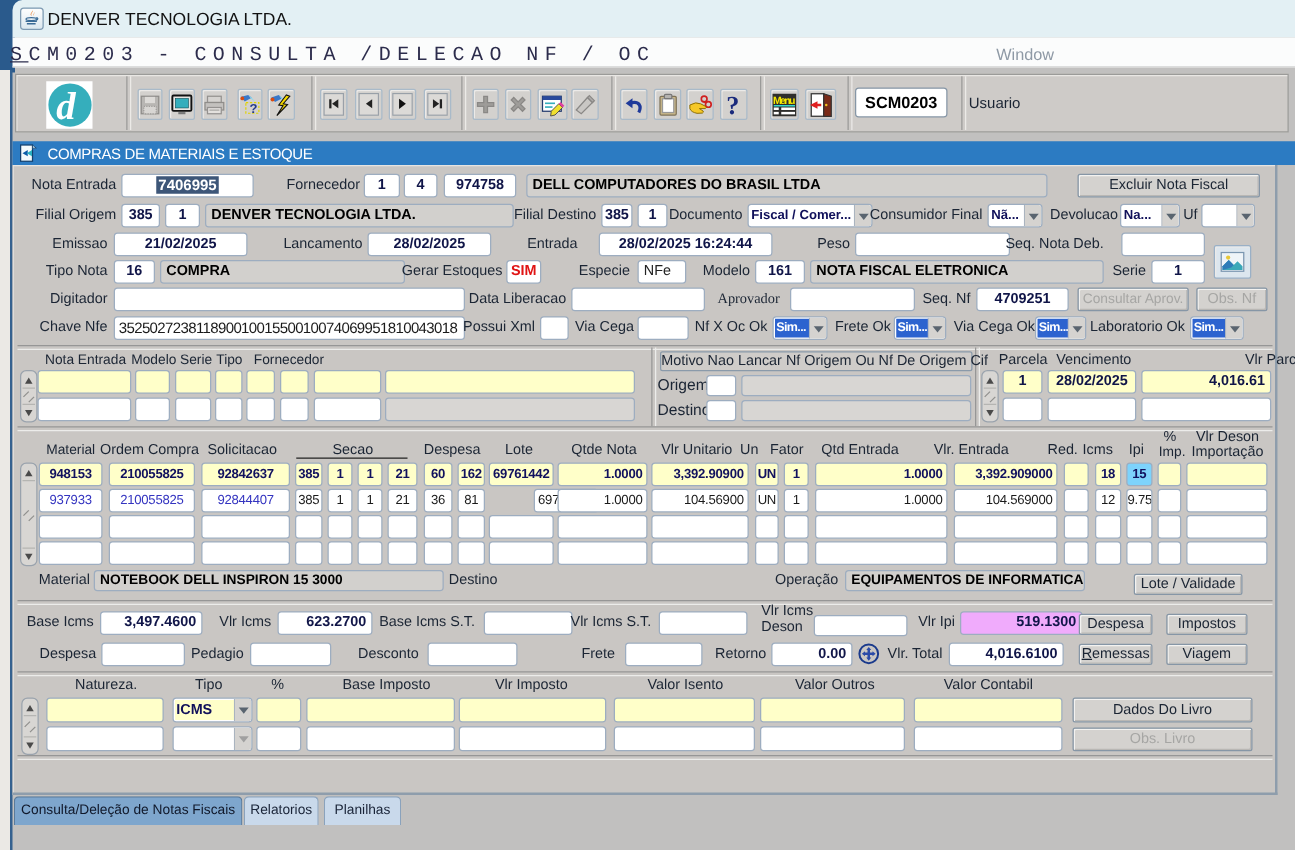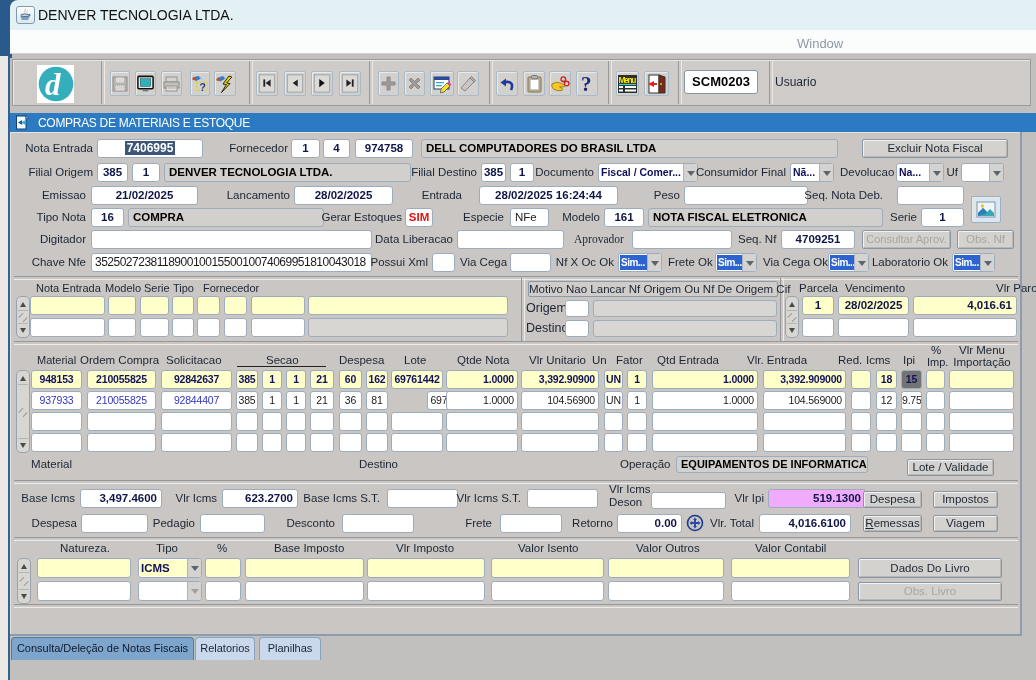--- a/index.html
+++ b/index.html
@@ -23,20 +23,21 @@
 <svg style="position:absolute;left:18px;top:7px" width="14" height="14" viewBox="0 0 14 14">
 <path d="M7.5 1.2 C9.5 2.6 5.6 3.8 7.6 5.6 C4.6 4.4 8.6 2.8 7.5 1.2Z" fill="#e87722"></path>
 <path d="M9.3 2.6 C10.6 3.6 7.9 4.3 9.2 5.6 C7.2 4.6 10.2 3.7 9.3 2.6Z" fill="#e87722"></path>
 <ellipse cx="7" cy="8.2" rx="4.2" ry="1.2" fill="none" stroke="#3a6b96" stroke-width="1"></ellipse>
 <path d="M2.5 10 L11.5 10" stroke="#3a6b96" stroke-width="1.2"></path>
 <path d="M3.5 12 L10.5 12" stroke="#3a6b96" stroke-width="1.2"></path>
 <path d="M11 7 q2.5 0.5 0 2.4" stroke="#3a6b96" stroke-width="1" fill="none"></path>
 </svg>
 <div class="lb" style="left:38px;top:8px;text-align:left;font-size:14px;color:#111;line-height:14px;">DENVER TECNOLOGIA LTDA.</div>
 <div style="position:absolute;left:10px;top:30px;width:1026px;height:23px;background:#fbfcfc;border-bottom:1px solid #d2d2d2;"></div>
+<div class="lb" style="left:8px;top:34px;font-family:'Liberation Mono',monospace;font-size:16px;letter-spacing:5.15px;color:#2c2c4c;line-height:20px;"><span style="text-decoration:underline">S</span>CM0203 - CONSULTA /DELECAO NF / OC</div>
 <div class="lb" style="left:797px;top:34px;text-align:left;font-size:13px;color:#8e99a5;line-height:20px;">Window</div>
 <div style="position:absolute;left:12px;top:59px;width:1019px;height:47px;background:#cecbc8;border:1px solid #9b9b99;box-shadow:inset 1px 1px 0 #e9e7e4;box-sizing:border-box;"></div>
 <div style="position:absolute;left:101px;top:61px;width:2px;height:43px;border-left:1px solid #9a9a98;border-right:1px solid #eceae7;"></div>
 <div style="position:absolute;left:249px;top:61px;width:2px;height:43px;border-left:1px solid #9a9a98;border-right:1px solid #eceae7;"></div>
 <div style="position:absolute;left:369px;top:61px;width:2px;height:43px;border-left:1px solid #9a9a98;border-right:1px solid #eceae7;"></div>
 <div style="position:absolute;left:489px;top:61px;width:2px;height:43px;border-left:1px solid #9a9a98;border-right:1px solid #eceae7;"></div>
 <div style="position:absolute;left:608px;top:61px;width:2px;height:43px;border-left:1px solid #9a9a98;border-right:1px solid #eceae7;"></div>
 <div style="position:absolute;left:678px;top:61px;width:2px;height:43px;border-left:1px solid #9a9a98;border-right:1px solid #eceae7;"></div>
 <div style="position:absolute;left:769px;top:61px;width:2px;height:43px;border-left:1px solid #9a9a98;border-right:1px solid #eceae7;"></div>
 <div style="position:absolute;left:37px;top:65px;width:37px;height:38px;background:#fff;"></div>
@@ -396,21 +397,21 @@
 <div class="lb" style="left:529px;top:354px;text-align:left;font-size:11.5px;color:#1b2534;line-height:13px;">Vlr Unitario</div>
 <div class="lb" style="left:592px;top:354px;text-align:left;font-size:11.5px;color:#1b2534;line-height:13px;">Un</div>
 <div class="lb" style="left:616px;top:354px;text-align:left;font-size:11.5px;color:#1b2534;line-height:13px;">Fator</div>
 <div class="lb" style="left:657px;top:354px;text-align:left;font-size:11.5px;color:#1b2534;line-height:13px;">Qtd Entrada</div>
 <div class="lb" style="left:747px;top:354px;text-align:left;font-size:11.5px;color:#1b2534;line-height:13px;">Vlr. Entrada</div>
 <div class="lb" style="left:838px;top:354px;text-align:left;font-size:11.5px;color:#1b2534;line-height:13px;">Red.</div>
 <div class="lb" style="left:866px;top:354px;text-align:left;font-size:11.5px;color:#1b2534;line-height:13px;">Icms</div>
 <div class="lb" style="left:903px;top:354px;text-align:left;font-size:11.5px;color:#1b2534;line-height:13px;">Ipi</div>
 <div class="lb" style="left:927px;top:344px;width:18px;text-align:center;font-size:11.5px;color:#1b2534;line-height:12px;">%</div>
 <div class="lb" style="left:927px;top:356px;width:18px;text-align:center;font-size:11px;color:#1b2534;line-height:12px;">Imp.</div>
-<div class="lb" style="left:950px;top:344px;width:64px;text-align:center;font-size:11.5px;color:#1b2534;line-height:12px;">Vlr Menu</div>
+<div class="lb" style="left:950px;top:344px;width:64px;text-align:center;font-size:11.5px;color:#1b2534;line-height:12px;">Vlr Deson</div>
 <div class="lb" style="left:950px;top:356px;width:64px;text-align:center;font-size:11.5px;color:#1b2534;line-height:12px;">Importação</div>
 <div style="position:absolute;left:16px;top:370px;width:12px;height:81px;background:#d8d6d3;border:1px solid #9aa3ad;border-radius:5px;">
       <div style="position:absolute;top:1px;left:1px;right:1px;height:12px;border-bottom:1px solid #b5b5b2;">
         <div style="position:absolute;left:50%;top:50%;margin:-2px 0 0 -3px;width:0;height:0;border-left:3px solid transparent;border-right:3px solid transparent;border-bottom:5px solid #4a4a4a;"></div>
       </div>
       <div style="position:absolute;bottom:1px;left:1px;right:1px;height:12px;border-top:1px solid #b5b5b2;">
         <div style="position:absolute;left:50%;top:50%;margin:-2px 0 0 -3px;width:0;height:0;border-left:3px solid transparent;border-right:3px solid transparent;border-top:5px solid #4a4a4a;"></div>
       </div>
       <div style="position:absolute;left:50%;top:50%;width:6px;height:5px;margin:-3px 0 0 -3px;border-top:1px solid #90908e;border-bottom:1px solid #90908e;transform:rotate(-45deg);"></div>
     </div>
@@ -425,21 +426,21 @@
 <div class="tf" style="left:366px;top:370px;width:22px;height:19px;background:#ffffc9;line-height:17px;text-align:center;font-weight:bold;font-size:10.5px;color:#11115e;letter-spacing:-0.2px;">162</div>
 <div class="tf" style="left:391px;top:370px;width:52px;height:19px;background:#ffffc9;line-height:17px;text-align:center;font-weight:bold;font-size:10.5px;color:#11115e;letter-spacing:-0.2px;">69761442</div>
 <div class="tf" style="left:446px;top:370px;width:72px;height:19px;background:#ffffc9;line-height:17px;padding-right:3px;text-align:right;font-weight:bold;font-size:10.5px;color:#11115e;letter-spacing:-0.2px;">1.0000</div>
 <div class="tf" style="left:521px;top:370px;width:78px;height:19px;background:#ffffc9;line-height:17px;padding-right:3px;text-align:right;font-weight:bold;font-size:10.5px;color:#11115e;letter-spacing:-0.2px;">3,392.90900</div>
 <div class="tf" style="left:604px;top:370px;width:19px;height:19px;background:#ffffc9;line-height:17px;text-align:center;font-weight:bold;font-size:10.5px;color:#11115e;letter-spacing:-0.2px;">UN</div>
 <div class="tf" style="left:627px;top:370px;width:20px;height:19px;background:#ffffc9;line-height:17px;text-align:center;font-weight:bold;font-size:10.5px;color:#11115e;letter-spacing:-0.2px;">1</div>
 <div class="tf" style="left:652px;top:370px;width:106px;height:19px;background:#ffffc9;line-height:17px;padding-right:3px;text-align:right;font-weight:bold;font-size:10.5px;color:#11115e;letter-spacing:-0.2px;">1.0000</div>
 <div class="tf" style="left:763px;top:370px;width:83px;height:19px;background:#ffffc9;line-height:17px;padding-right:3px;text-align:right;font-weight:bold;font-size:10.5px;color:#11115e;letter-spacing:-0.2px;">3,392.909000</div>
 <div class="tf" style="left:851px;top:370px;width:20px;height:19px;background:#ffffc9;line-height:17px;text-align:center;font-weight:bold;font-size:10.5px;color:#11115e;letter-spacing:-0.2px;"></div>
 <div class="tf" style="left:876px;top:370px;width:21px;height:19px;background:#ffffc9;line-height:17px;text-align:center;font-weight:bold;font-size:10.5px;color:#11115e;letter-spacing:-0.2px;">18</div>
-<div class="tf" style="left:901px;top:370px;width:21px;height:19px;background:#737373;line-height:17px;text-align:center;font-weight:bold;font-size:10.5px;color:#11115e;letter-spacing:-0.2px;">15</div>
+<div class="tf" style="left:901px;top:370px;width:21px;height:19px;background:#7dd3fc;line-height:17px;text-align:center;font-weight:bold;font-size:10.5px;color:#11115e;letter-spacing:-0.2px;">15</div>
 <div class="tf" style="left:926px;top:370px;width:19px;height:19px;background:#ffffc9;line-height:17px;text-align:center;font-weight:bold;font-size:10.5px;color:#11115e;letter-spacing:-0.2px;"></div>
 <div class="tf" style="left:949px;top:370px;width:65px;height:19px;background:#ffffc9;line-height:17px;text-align:center;font-weight:bold;font-size:10.5px;color:#11115e;letter-spacing:-0.2px;"></div>
 <div class="tf" style="left:31px;top:391px;width:51px;height:19px;background:#fff;line-height:17px;text-align:center;font-weight:normal;font-size:10.5px;color:#3434c0;letter-spacing:-0.2px;">937933</div>
 <div class="tf" style="left:87px;top:391px;width:69px;height:19px;background:#fff;line-height:17px;text-align:center;font-weight:normal;font-size:10.5px;color:#3434c0;letter-spacing:-0.2px;">210055825</div>
 <div class="tf" style="left:161px;top:391px;width:71px;height:19px;background:#fff;line-height:17px;text-align:center;font-weight:normal;font-size:10.5px;color:#3434c0;letter-spacing:-0.2px;">92844407</div>
 <div class="tf" style="left:236px;top:391px;width:22px;height:19px;background:#fff;line-height:17px;text-align:center;font-weight:normal;font-size:10.5px;color:#1a1a1a;letter-spacing:-0.2px;">385</div>
 <div class="tf" style="left:262px;top:391px;width:20px;height:19px;background:#fff;line-height:17px;text-align:center;font-weight:normal;font-size:10.5px;color:#1a1a1a;letter-spacing:-0.2px;">1</div>
 <div class="tf" style="left:286px;top:391px;width:20px;height:19px;background:#fff;line-height:17px;text-align:center;font-weight:normal;font-size:10.5px;color:#1a1a1a;letter-spacing:-0.2px;">1</div>
 <div class="tf" style="left:310px;top:391px;width:24px;height:19px;background:#fff;line-height:17px;text-align:center;font-weight:normal;font-size:10.5px;color:#1a1a1a;letter-spacing:-0.2px;">21</div>
 <div class="tf" style="left:339px;top:391px;width:23px;height:19px;background:#fff;line-height:17px;text-align:center;font-weight:normal;font-size:10.5px;color:#1a1a1a;letter-spacing:-0.2px;">36</div>
@@ -492,20 +493,21 @@
 <div class="tf" style="left:604px;top:433px;width:19px;height:19px;background:#fff;line-height:17px;padding-left:4px;text-align:left;font-weight:bold;font-size:11.5px;color:#101548;"></div>
 <div class="tf" style="left:627px;top:433px;width:20px;height:19px;background:#fff;line-height:17px;padding-left:4px;text-align:left;font-weight:bold;font-size:11.5px;color:#101548;"></div>
 <div class="tf" style="left:652px;top:433px;width:106px;height:19px;background:#fff;line-height:17px;padding-left:4px;text-align:left;font-weight:bold;font-size:11.5px;color:#101548;"></div>
 <div class="tf" style="left:763px;top:433px;width:83px;height:19px;background:#fff;line-height:17px;padding-left:4px;text-align:left;font-weight:bold;font-size:11.5px;color:#101548;"></div>
 <div class="tf" style="left:851px;top:433px;width:20px;height:19px;background:#fff;line-height:17px;padding-left:4px;text-align:left;font-weight:bold;font-size:11.5px;color:#101548;"></div>
 <div class="tf" style="left:876px;top:433px;width:21px;height:19px;background:#fff;line-height:17px;padding-left:4px;text-align:left;font-weight:bold;font-size:11.5px;color:#101548;"></div>
 <div class="tf" style="left:901px;top:433px;width:21px;height:19px;background:#fff;line-height:17px;padding-left:4px;text-align:left;font-weight:bold;font-size:11.5px;color:#101548;"></div>
 <div class="tf" style="left:926px;top:433px;width:19px;height:19px;background:#fff;line-height:17px;padding-left:4px;text-align:left;font-weight:bold;font-size:11.5px;color:#101548;"></div>
 <div class="tf" style="left:949px;top:433px;width:65px;height:19px;background:#fff;line-height:17px;padding-left:4px;text-align:left;font-weight:bold;font-size:11.5px;color:#101548;"></div>
 <div class="lb" style="left:20px;top:456px;width:52px;text-align:right;font-size:11.5px;color:#1b2534;line-height:17px;">Material</div>
+<div class="tf" style="left:75px;top:456px;width:280px;height:17px;background:#d2d0cd;line-height:15px;padding-left:4px;text-align:left;font-weight:bold;font-size:11px;color:#000;">NOTEBOOK DELL INSPIRON 15 3000</div>
 <div class="lb" style="left:358px;top:456px;width:40px;text-align:right;font-size:11.5px;color:#1b2534;line-height:17px;">Destino</div>
 <div class="lb" style="left:620px;top:456px;width:46px;text-align:right;font-size:11.5px;color:#1b2534;line-height:17px;">Operação</div>
 <div class="tf" style="left:676px;top:456px;width:192px;height:17px;background:#d2d0cd;line-height:15px;padding-left:4px;text-align:left;font-weight:bold;font-size:11px;color:#000;">EQUIPAMENTOS DE INFORMATICA</div>
 <div class="btn" style="left:907px;top:459px;width:87px;height:17px;line-height:15px;color:#1b2534;font-size:11.5px;">Lote / Validade</div>
 <div style="position:absolute;left:14px;top:480px;width:1004px;height:2px;border-top:1px solid #969696;border-bottom:1px solid #ececea;"></div>
 <div class="lb" style="left:20px;top:489px;width:55px;text-align:right;font-size:11.5px;color:#1b2534;line-height:19px;">Base Icms</div>
 <div class="tf" style="left:80px;top:489px;width:82px;height:19px;background:#fff;line-height:17px;padding-right:4px;text-align:right;font-weight:bold;font-size:11.5px;color:#101548;">3,497.4600</div>
 <div class="lb" style="left:162px;top:489px;width:55px;text-align:right;font-size:11.5px;color:#1b2534;line-height:19px;">Vlr Icms</div>
 <div class="tf" style="left:222px;top:489px;width:76px;height:19px;background:#fff;line-height:17px;padding-right:4px;text-align:right;font-weight:bold;font-size:11.5px;color:#101548;">623.2700</div>
 <div class="lb" style="left:298px;top:489px;width:82px;text-align:right;font-size:11.5px;color:#1b2534;line-height:19px;">Base Icms S.T.</div>

